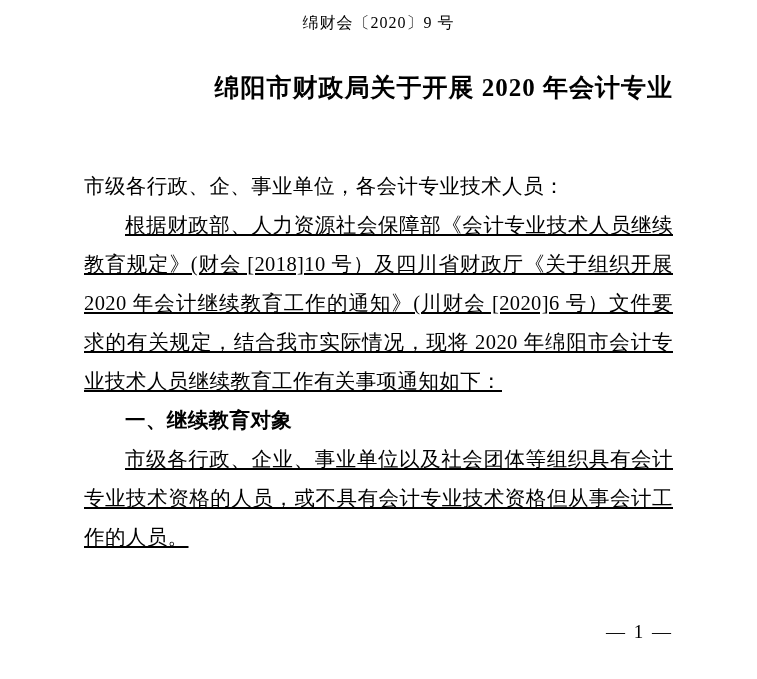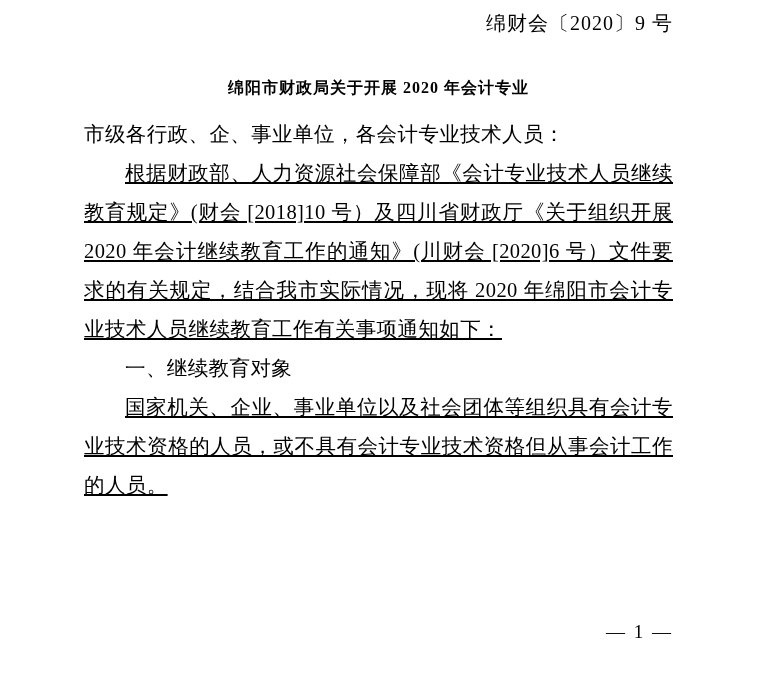--- a/index.html
+++ b/index.html
@@ -16,55 +16,57 @@
     overflow: hidden;
   }
   .page {
     width: 757px;
     height: 679px;
     position: relative;
     box-sizing: border-box;
     padding: 0 84px;
   }
   .doc-number {
-    text-align: right;
-    font-size: 20px;
+    text-align: center;
+    font-size: 16px;
     letter-spacing: 1px;
     margin-top: 8px;
     line-height: 30px;
     font-family: "Liberation Serif", "DejaVu Serif", serif;
   }
   .title-block {
     margin-top: 22px;
     text-align: center;
   }
   .title-line {
-    font-size: 16px;
+    font-size: 25px;
     font-weight: bold;
     letter-spacing: 1px;
     line-height: 55px;
     font-family: "Liberation Serif", "DejaVu Serif", serif;
+    text-align: right;
   }
   .body-block {
+    margin-top: 52px;
   }
   .para {
     font-size: 20.5px;
     line-height: 39px;
     letter-spacing: 0.4px;
     text-align: justify;
     text-justify: inter-ideograph;
     margin: 0;
   }
   .para.indent {
     text-indent: 41px;
     text-decoration: underline;
   }
   .para.heading {
     text-indent: 41px;
-    font-weight: normal;
+    font-weight: bold;
   }
   .page-number {
     position: absolute;
     right: 84px;
     bottom: 44px;
     font-size: 19px;
     letter-spacing: 2px;
   }
 </style>
 </head>
@@ -75,18 +77,18 @@
   <div class="doc-number">绵财会〔2020〕9 号</div>
 
   <div class="title-block">
     <div class="title-line">绵阳市财政局关于开展 2020 年会计专业</div>
   </div>
 
   <div class="body-block">
     <p class="para">市级各行政、企、事业单位，各会计专业技术人员：</p>
     <p class="para indent">根据财政部、人力资源社会保障部《会计专业技术人员继续教育规定》(财会 [2018]10 号）及四川省财政厅《关于组织开展 2020 年会计继续教育工作的通知》(川财会 [2020]6 号）文件要求的有关规定，结合我市实际情况，现将 2020 年绵阳市会计专业技术人员继续教育工作有关事项通知如下：</p>
     <p class="para heading">一、继续教育对象</p>
-    <p class="para indent">国家机关、企业、事业单位以及社会团体等组织具有会计专业技术资格的人员，或不具有会计专业技术资格但从事会计工作的人员。</p>
+    <p class="para indent">市级各行政、企业、事业单位以及社会团体等组织具有会计专业技术资格的人员，或不具有会计专业技术资格但从事会计工作的人员。</p>
   </div>
 
   <div class="page-number">— 1 —</div>
 
 </div>
 
 </body></html>

